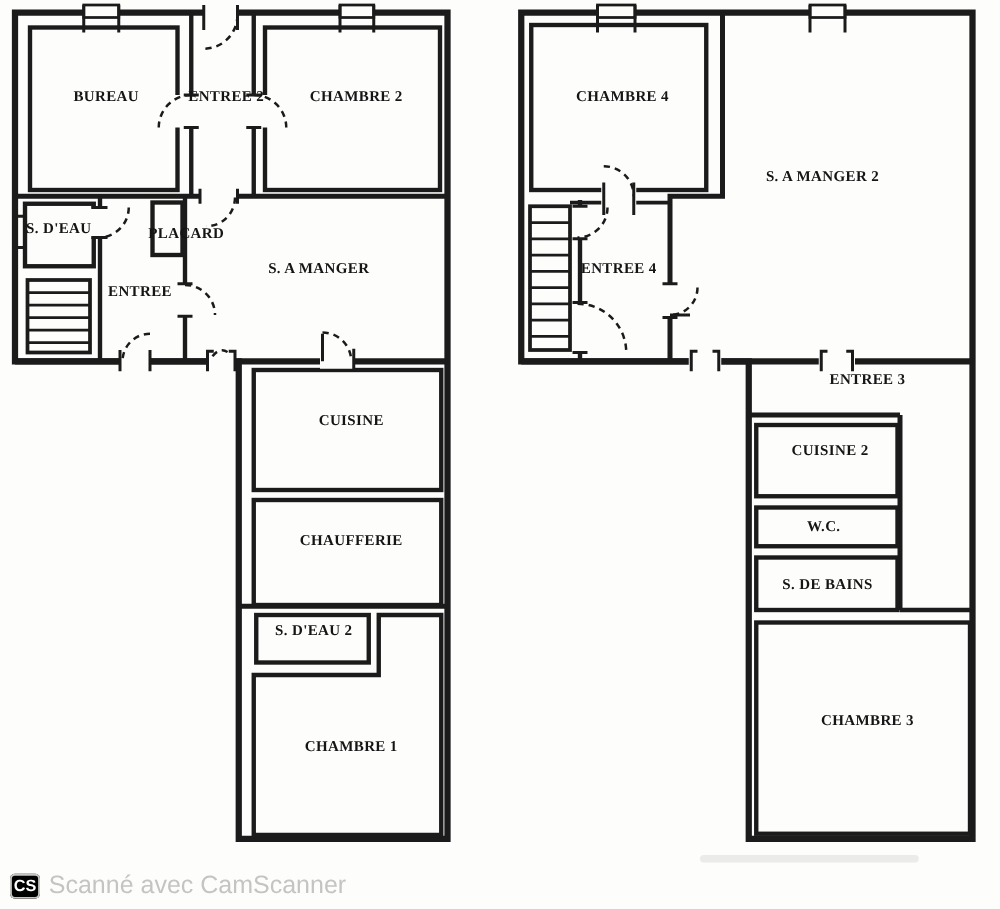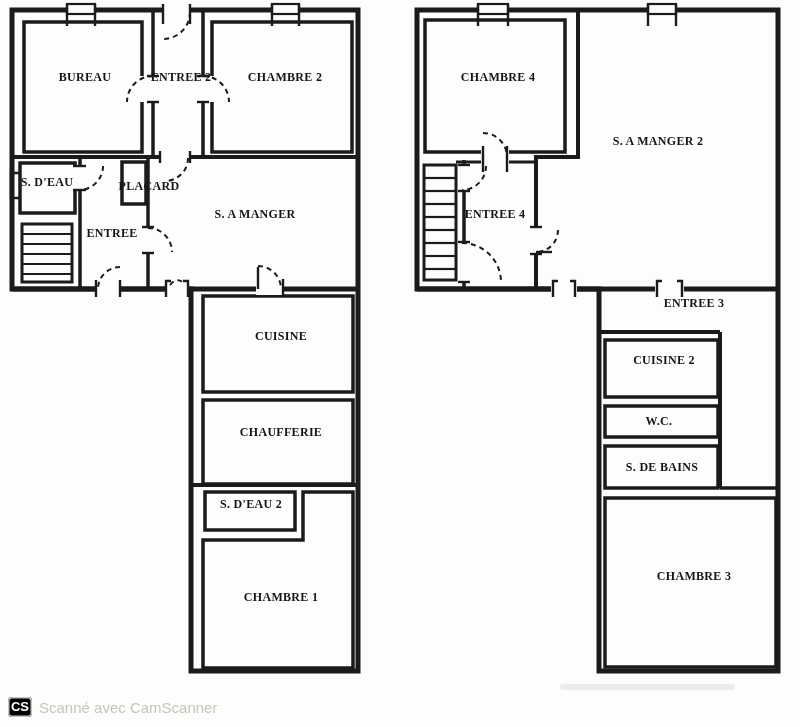--- a/index.html
+++ b/index.html
@@ -46,21 +46,21 @@
     text-align: center;
     background: #000000;
     color: #ffffff;
     font-weight: bold;
     font-size: 13px;
     border-radius: 4px;
     box-shadow: inset 0 0 0 1.5px #c8c6c3;
   }
   .wm-text {
     color: #c6c4c1;
-    font-size: 15px;
+    font-size: 20px;
   }
   .scan-streak {
     position: absolute;
     left: 560px;
     top: 684px;
     width: 175px;
     height: 6px;
     background: #dcdcda;
     opacity: 0.55;
     border-radius: 3px;

